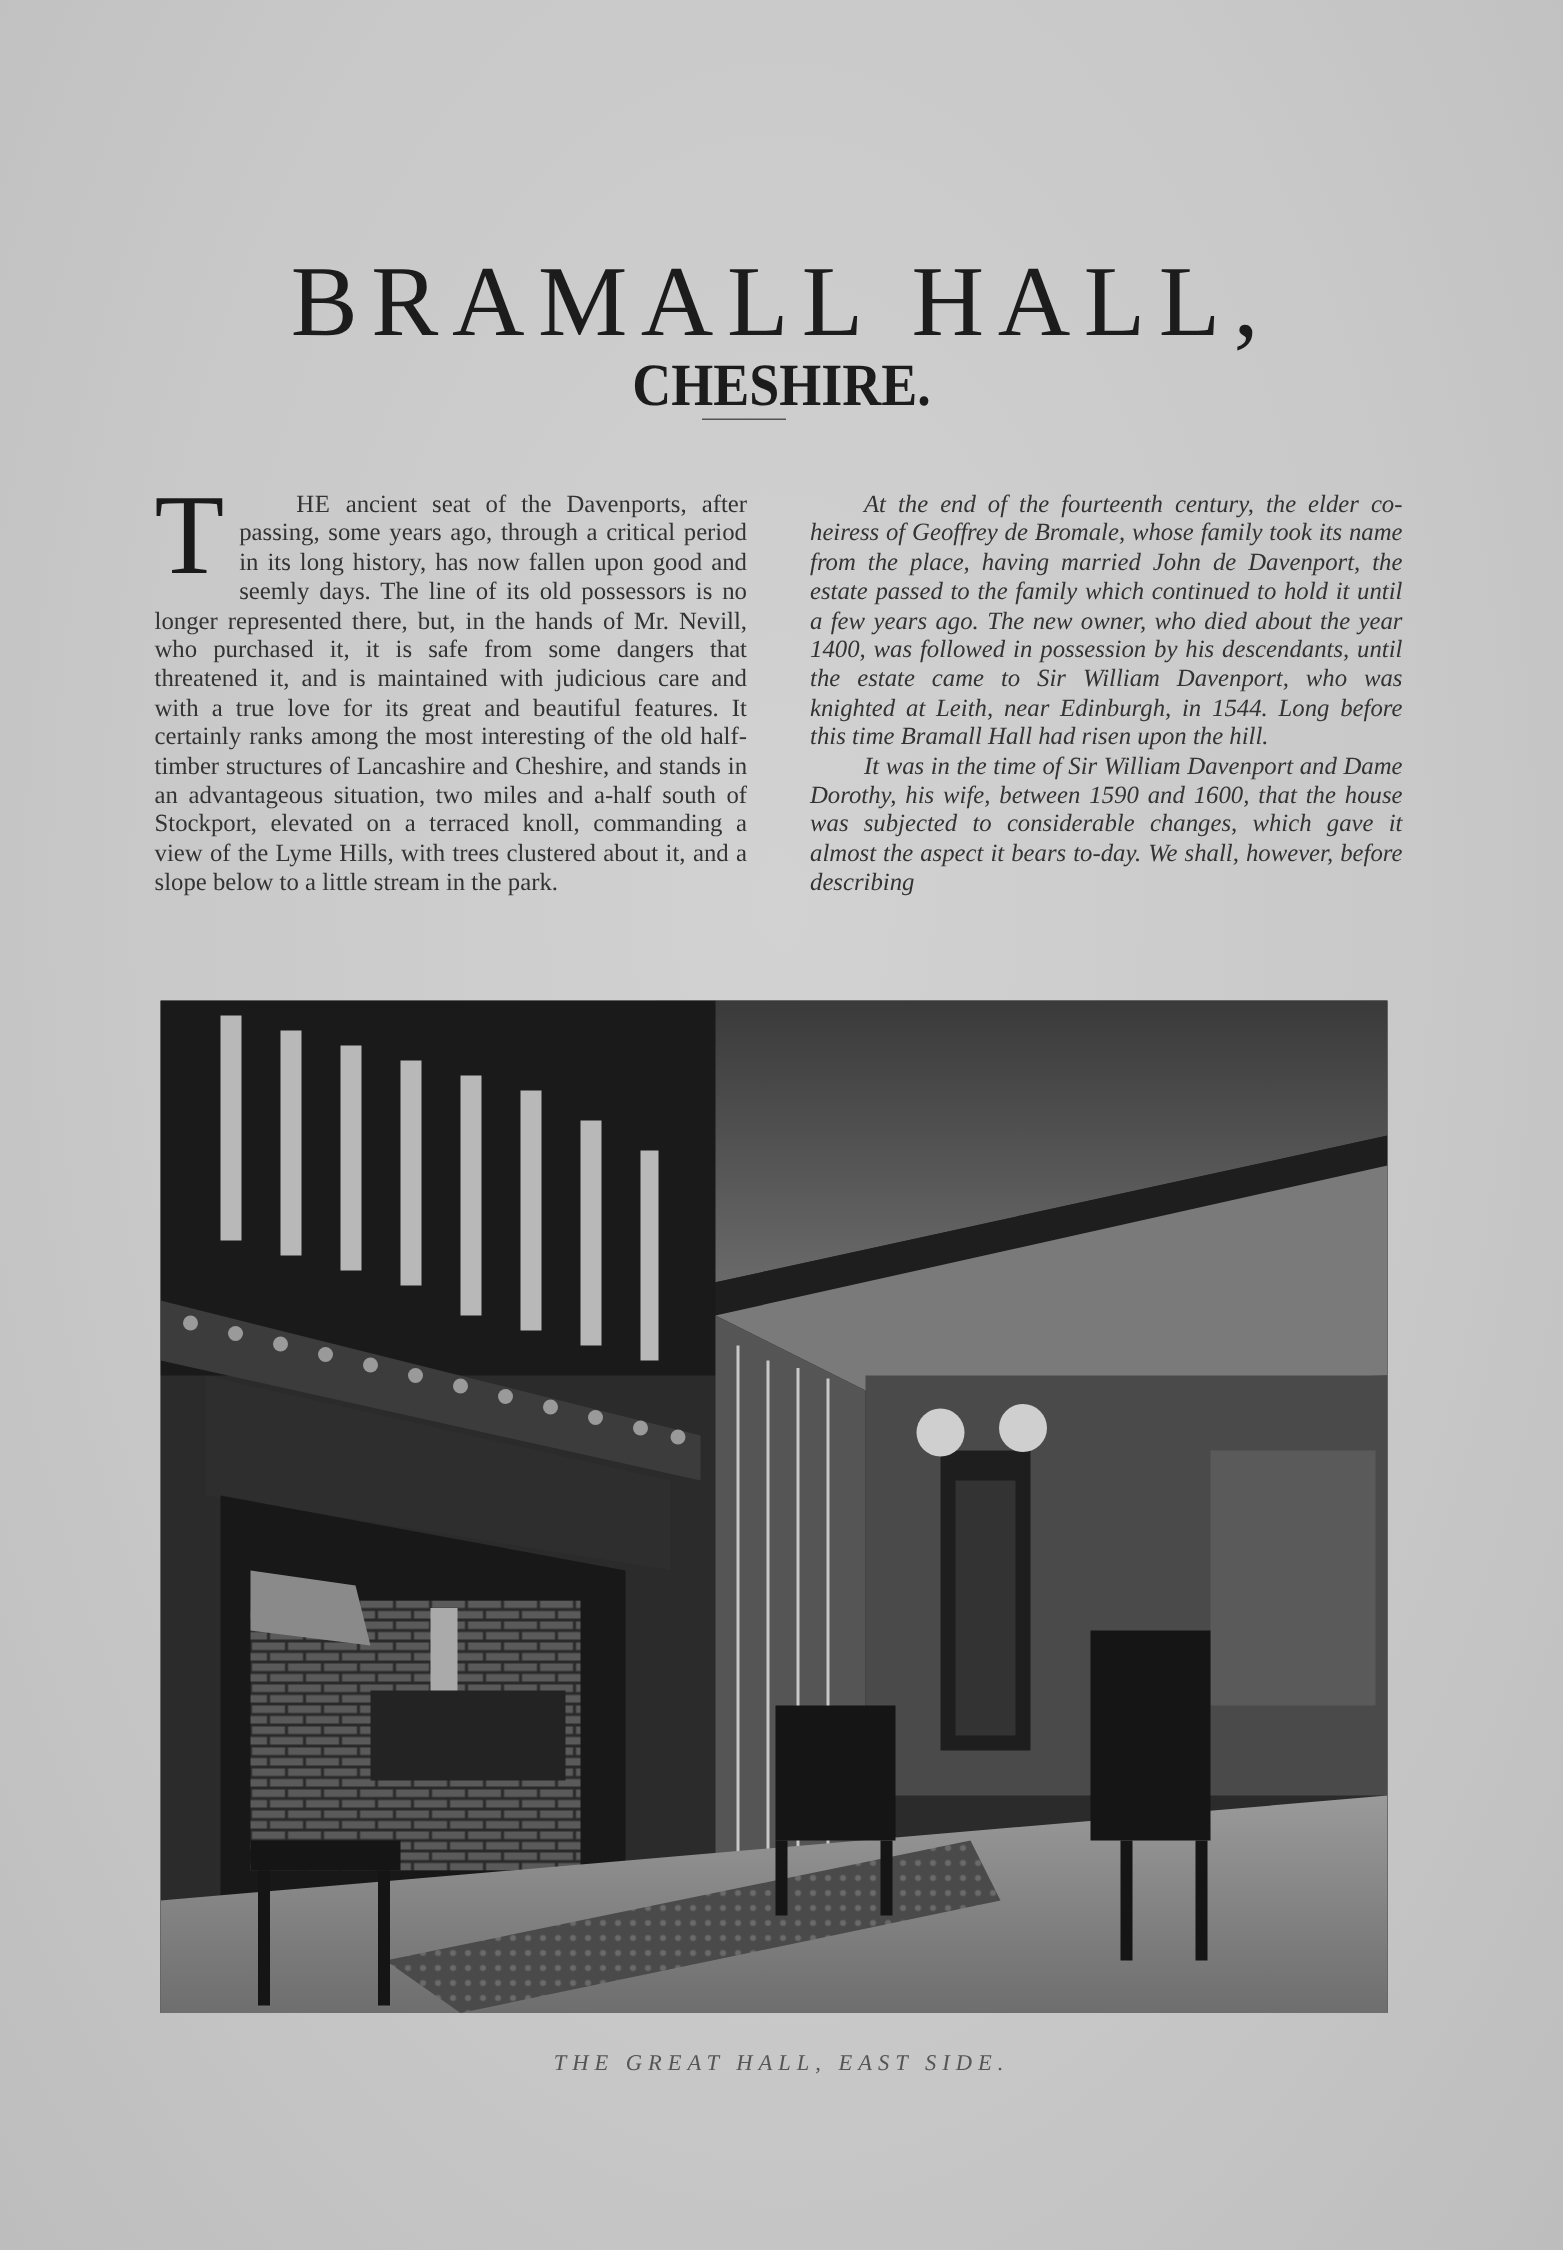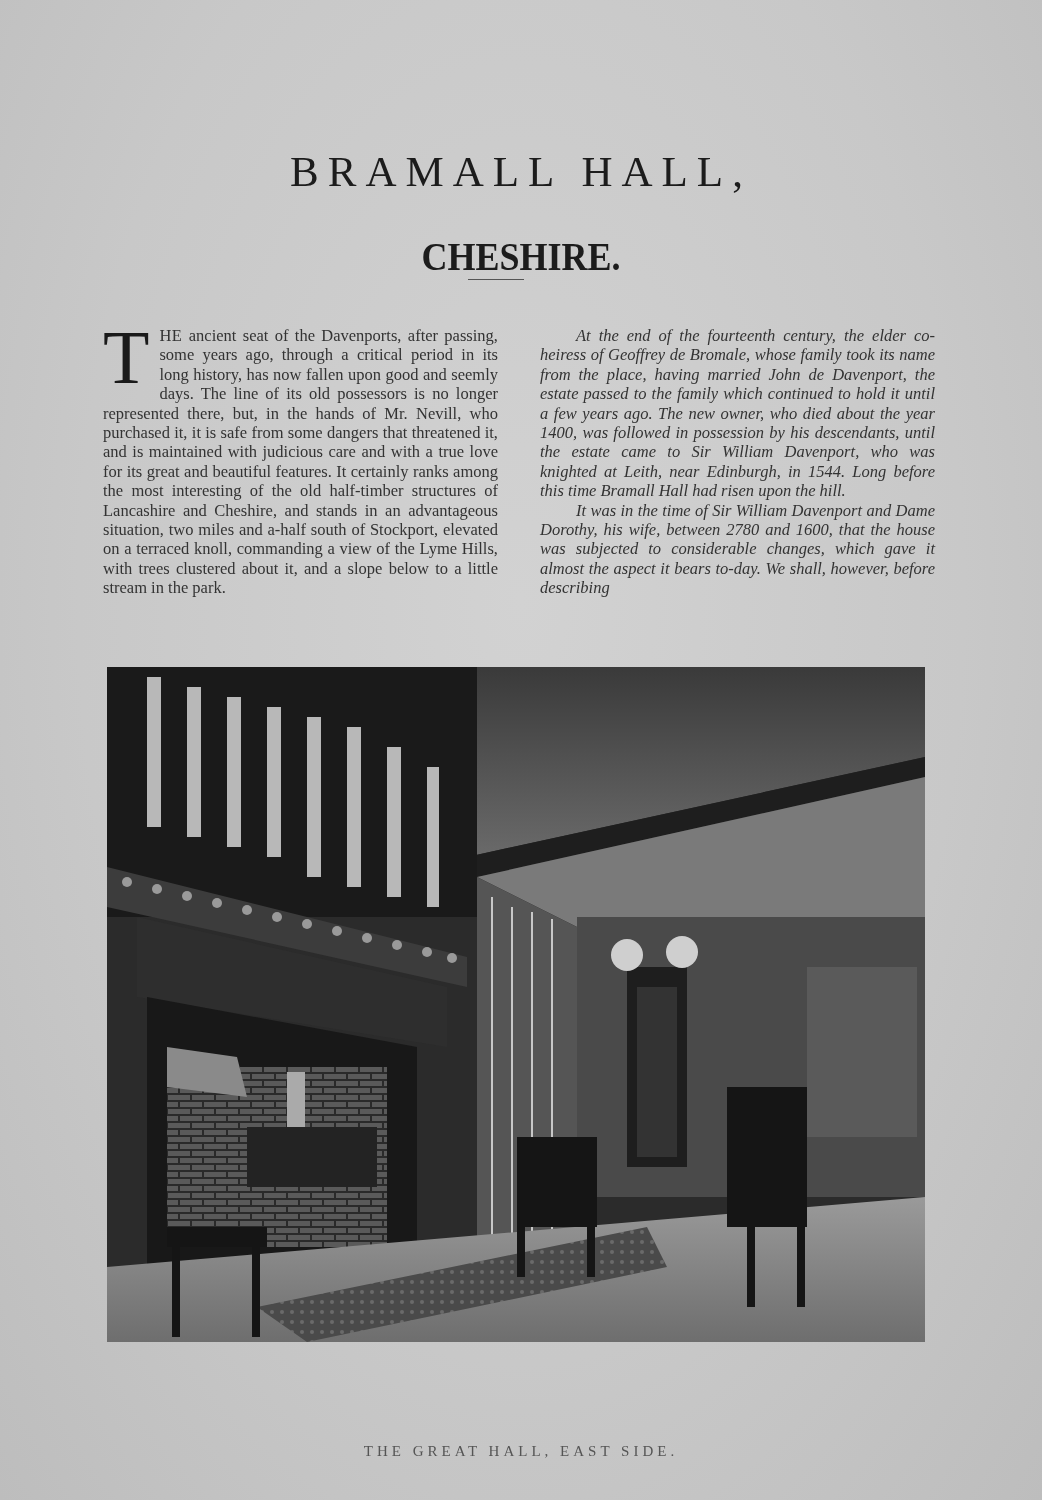--- a/index.html
+++ b/index.html
@@ -10,21 +10,21 @@
       overflow: hidden;
       font-family: "Liberation Serif", "DejaVu Serif", serif;
       color: #2a2a2a;
     }
     .page {
       position: absolute; left: 0; top: 0; width: 1042px; height: 1500px;
       background: radial-gradient(ellipse at 50% 40%, #d2d2d2 0%, #c8c8c8 60%, #bdbdbd 100%);
     }
     .title {
       position: absolute; left: 0; width: 1042px; top: 118px;
-      text-align: center; font-size: 43px; letter-spacing: 9px;
+      text-align: center; font-size: 67px; letter-spacing: 9px;
       color: #1c1c1c; font-weight: normal;
     }
     .subtitle {
       position: absolute; left: 0; width: 1042px; top: 200px;
       text-align: center; font-size: 40px; letter-spacing: 0px;
       color: #1c1c1c; transform: scaleX(0.9);
     }
     .rule {
       position: absolute; left: 468px; top: 279px; width: 56px; height: 1px;
       background: #555;
@@ -35,50 +35,50 @@
       color: #333;
     }
     .col.left { left: 103px; }
     .col.right { left: 540px; }
     .col p { margin: 0; }
     .col.right p { text-indent: 36px; font-style: italic; }
     .dropcap {
       float: left; font-size: 76px; line-height: 58px;
       margin: 2px 10px 0 0; color: #1a1a1a;
     }
-    .smallcaps { letter-spacing: 0.5px; }
+    .smallcaps { letter-spacing: 0.5px; margin-left: 38px; }
     .photo {
       position: absolute; left: 107px; top: 667px; width: 818px; height: 675px;
       background: #1a1a1a; overflow: hidden;
     }
     .photo svg { display: block; }
     .caption {
-      position: absolute; left: 0; width: 1042px; top: 1443px;
-      text-align: center; font-size: 15px;
+      position: absolute; left: 0; width: 1042px; top: 1368px;
+      text-align: center; font-style: italic; font-size: 15px;
       letter-spacing: 4px; color: #555;
     }
   </style>
 </head>
 <body>
 
 <div class="page">
 
   <h1 class="title">BRAMALL HALL,</h1>
   <h2 class="subtitle">CHESHIRE.</h2>
   <div class="rule"></div>
 
   <div class="col left">
     <p>
       <span class="dropcap">T</span><span class="smallcaps">HE</span><span> ancient seat of the Davenports, after passing, some years ago, through a critical period in its long history, has now fallen upon good and seemly days.  The line of its old possessors is no longer represented there, but, in the hands of Mr. Nevill, who purchased it, it is safe from some dangers that threatened it, and is maintained with judicious care and with a true love for its great and beautiful features. It certainly ranks among the most interesting of the old half-timber structures of Lancashire and Cheshire, and stands in an advantageous situation, two miles and a-half south of Stockport, elevated on a terraced knoll, commanding a view of the Lyme Hills, with trees clustered about it, and a slope below to a little stream in the park.</span>
     </p>
   </div>
 
   <div class="col right">
     <p>At the end of the fourteenth century, the elder co-heiress of Geoffrey de Bromale, whose family took its name from the place, having married John de Davenport, the estate passed to the family which continued to hold it until a few years ago.  The new owner, who died about the year 1400, was followed in possession by his descendants, until the estate came to Sir William Davenport, who was knighted at Leith, near Edinburgh, in 1544.  Long before this time Bramall Hall had risen upon the hill.</p>
-    <p>It was in the time of Sir William Davenport and Dame Dorothy, his wife, between 2780 and 1600, that the house was subjected to considerable changes, which gave it almost the aspect it bears to-day.  We shall, however, before describing</p>
+    <p>It was in the time of Sir William Davenport and Dame Dorothy, his wife, between 1590 and 1600, that the house was subjected to considerable changes, which gave it almost the aspect it bears to-day.  We shall, however, before describing</p>
   </div>
 
   <div class="photo" title="Photograph of the Great Hall interior with fireplace, armour, antlers, and carved chairs">
     <svg width="818" height="675" viewBox="0 0 818 675" xmlns="http://www.w3.org/2000/svg">
       <defs>
         <linearGradient id="ceil" x1="0" y1="0" x2="0" y2="1">
           <stop offset="0" stop-color="#3a3a3a"></stop>
           <stop offset="1" stop-color="#6a6a6a"></stop>
         </linearGradient>
         <linearGradient id="floor" x1="0" y1="0" x2="0" y2="1">

